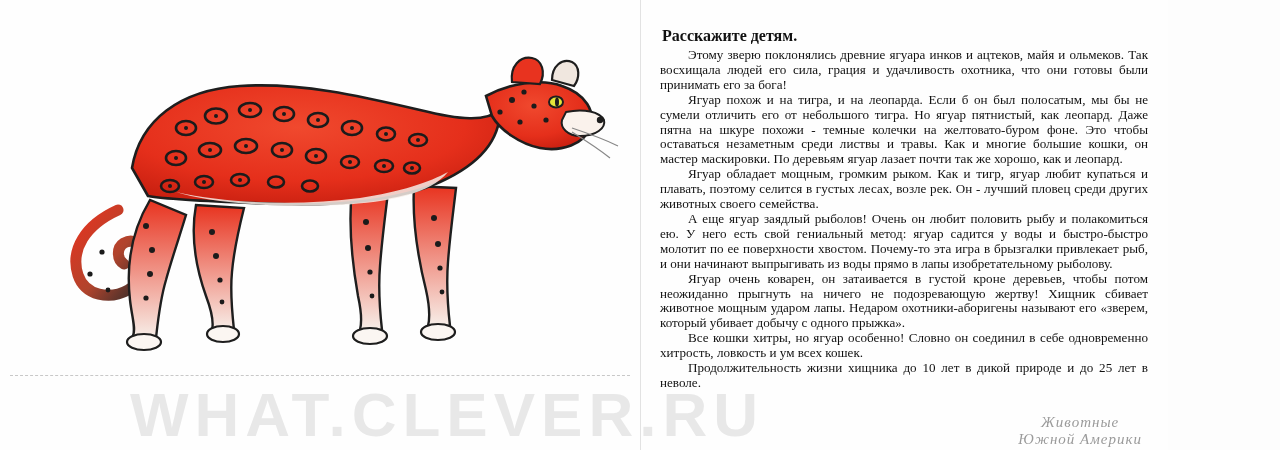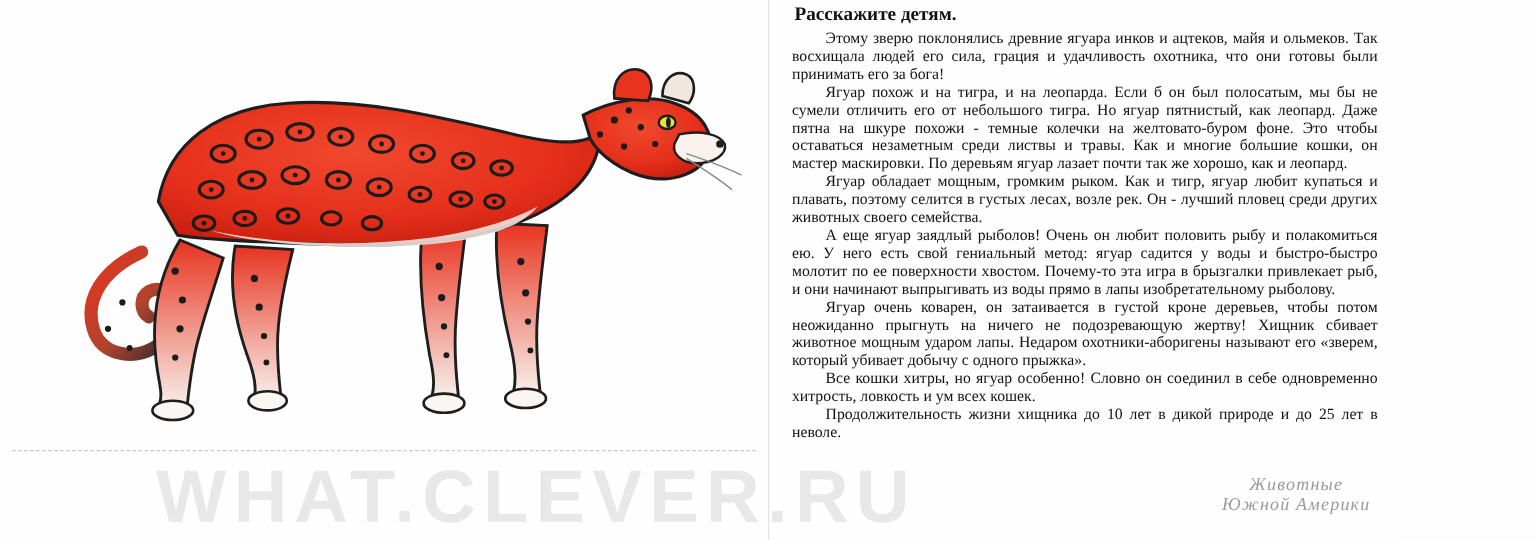--- a/index.html
+++ b/index.html
@@ -45,21 +45,21 @@
     font-size: 44px;
     letter-spacing: 3px;
     color: #ee3322;
   }
 
   
   .right-card {
     position: relative;
     width: 528px; height: 450px;
     background: #fefefe;
-    padding: 4px 18px 8px 18px;
+    padding: 27px 18px 8px 18px;
   }
   .right-edge {
     position: absolute;
     left: 0; top: 0; bottom: 0;
     width: 1px;
     background: #e2e2e2;
   }
   .heading {
     font-family: "Liberation Serif", serif;
     font-size: 16px;
@@ -72,21 +72,21 @@
     line-height: 14.9px;
     color: #111;
     text-align: justify;
     text-indent: 28px;
     margin: 0;
     padding: 0 2px;
   }
   .signature {
     position: absolute;
     right: 26px;
-    bottom: 20px;
+    bottom: 2px;
     text-align: center;
     color: #9a9a9a;
     font-family: "Liberation Serif", serif;
     font-style: italic;
     font-size: 15px;
     line-height: 17px;
     letter-spacing: 1px;
   }
 
   

